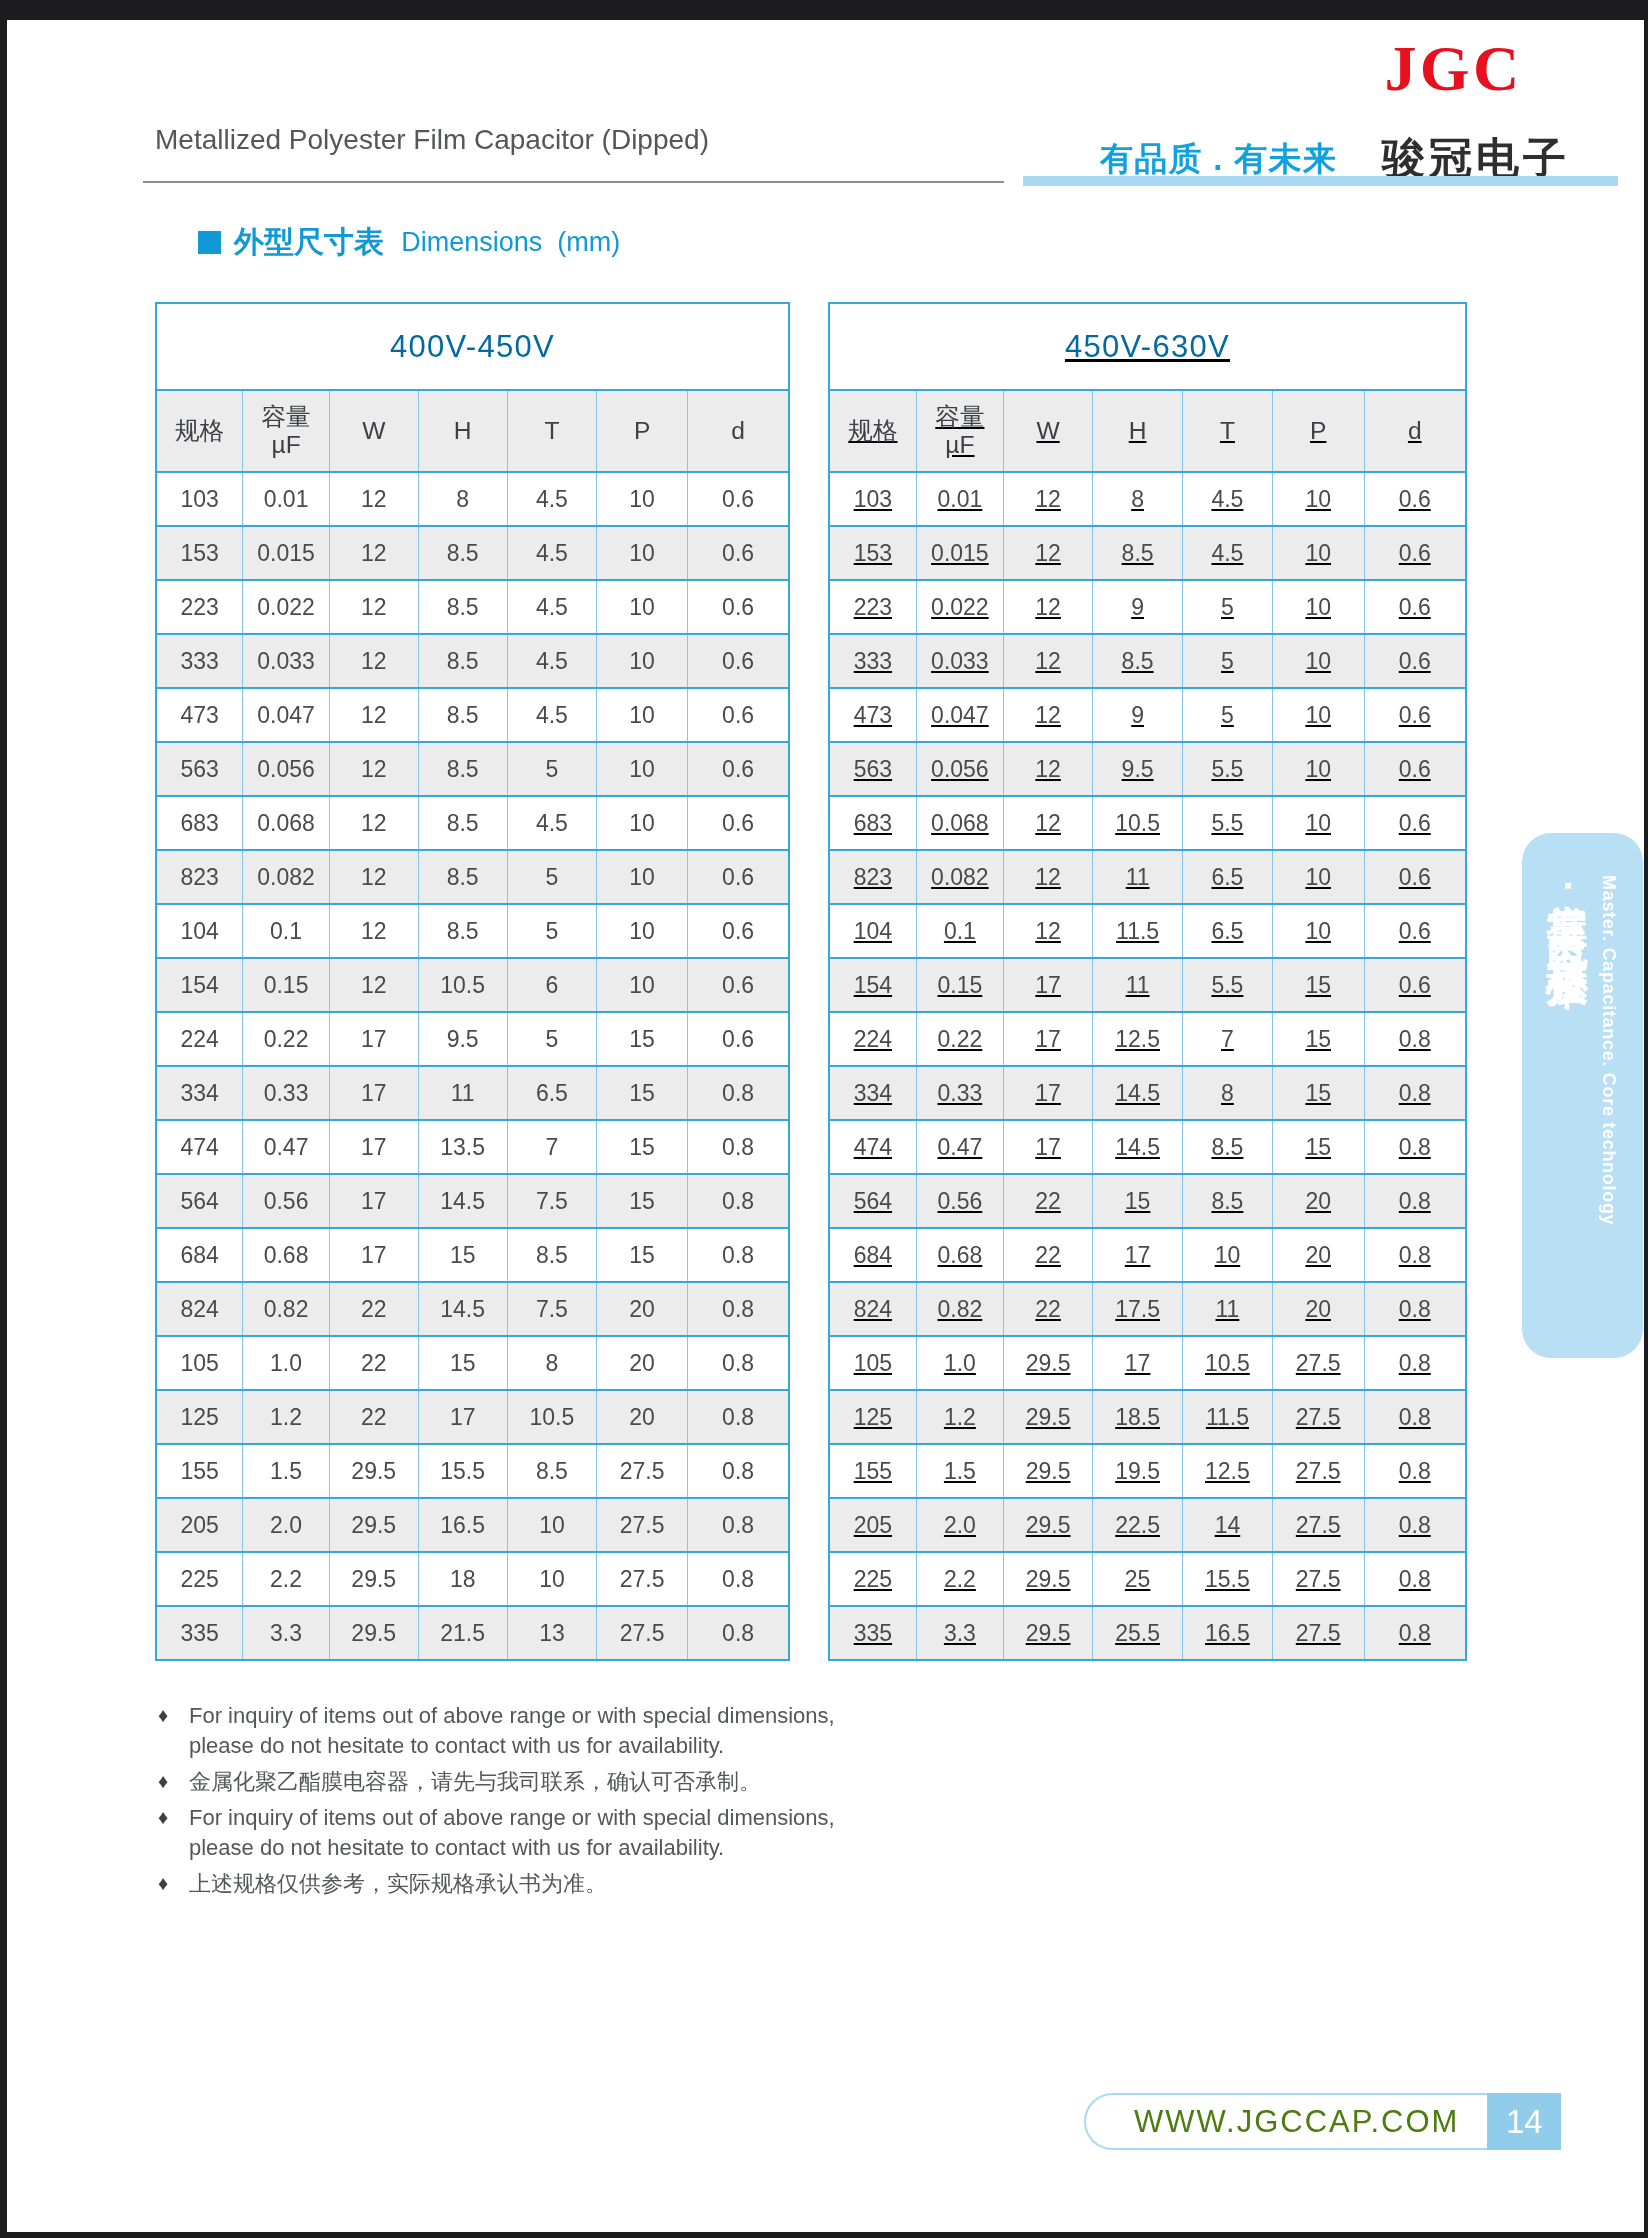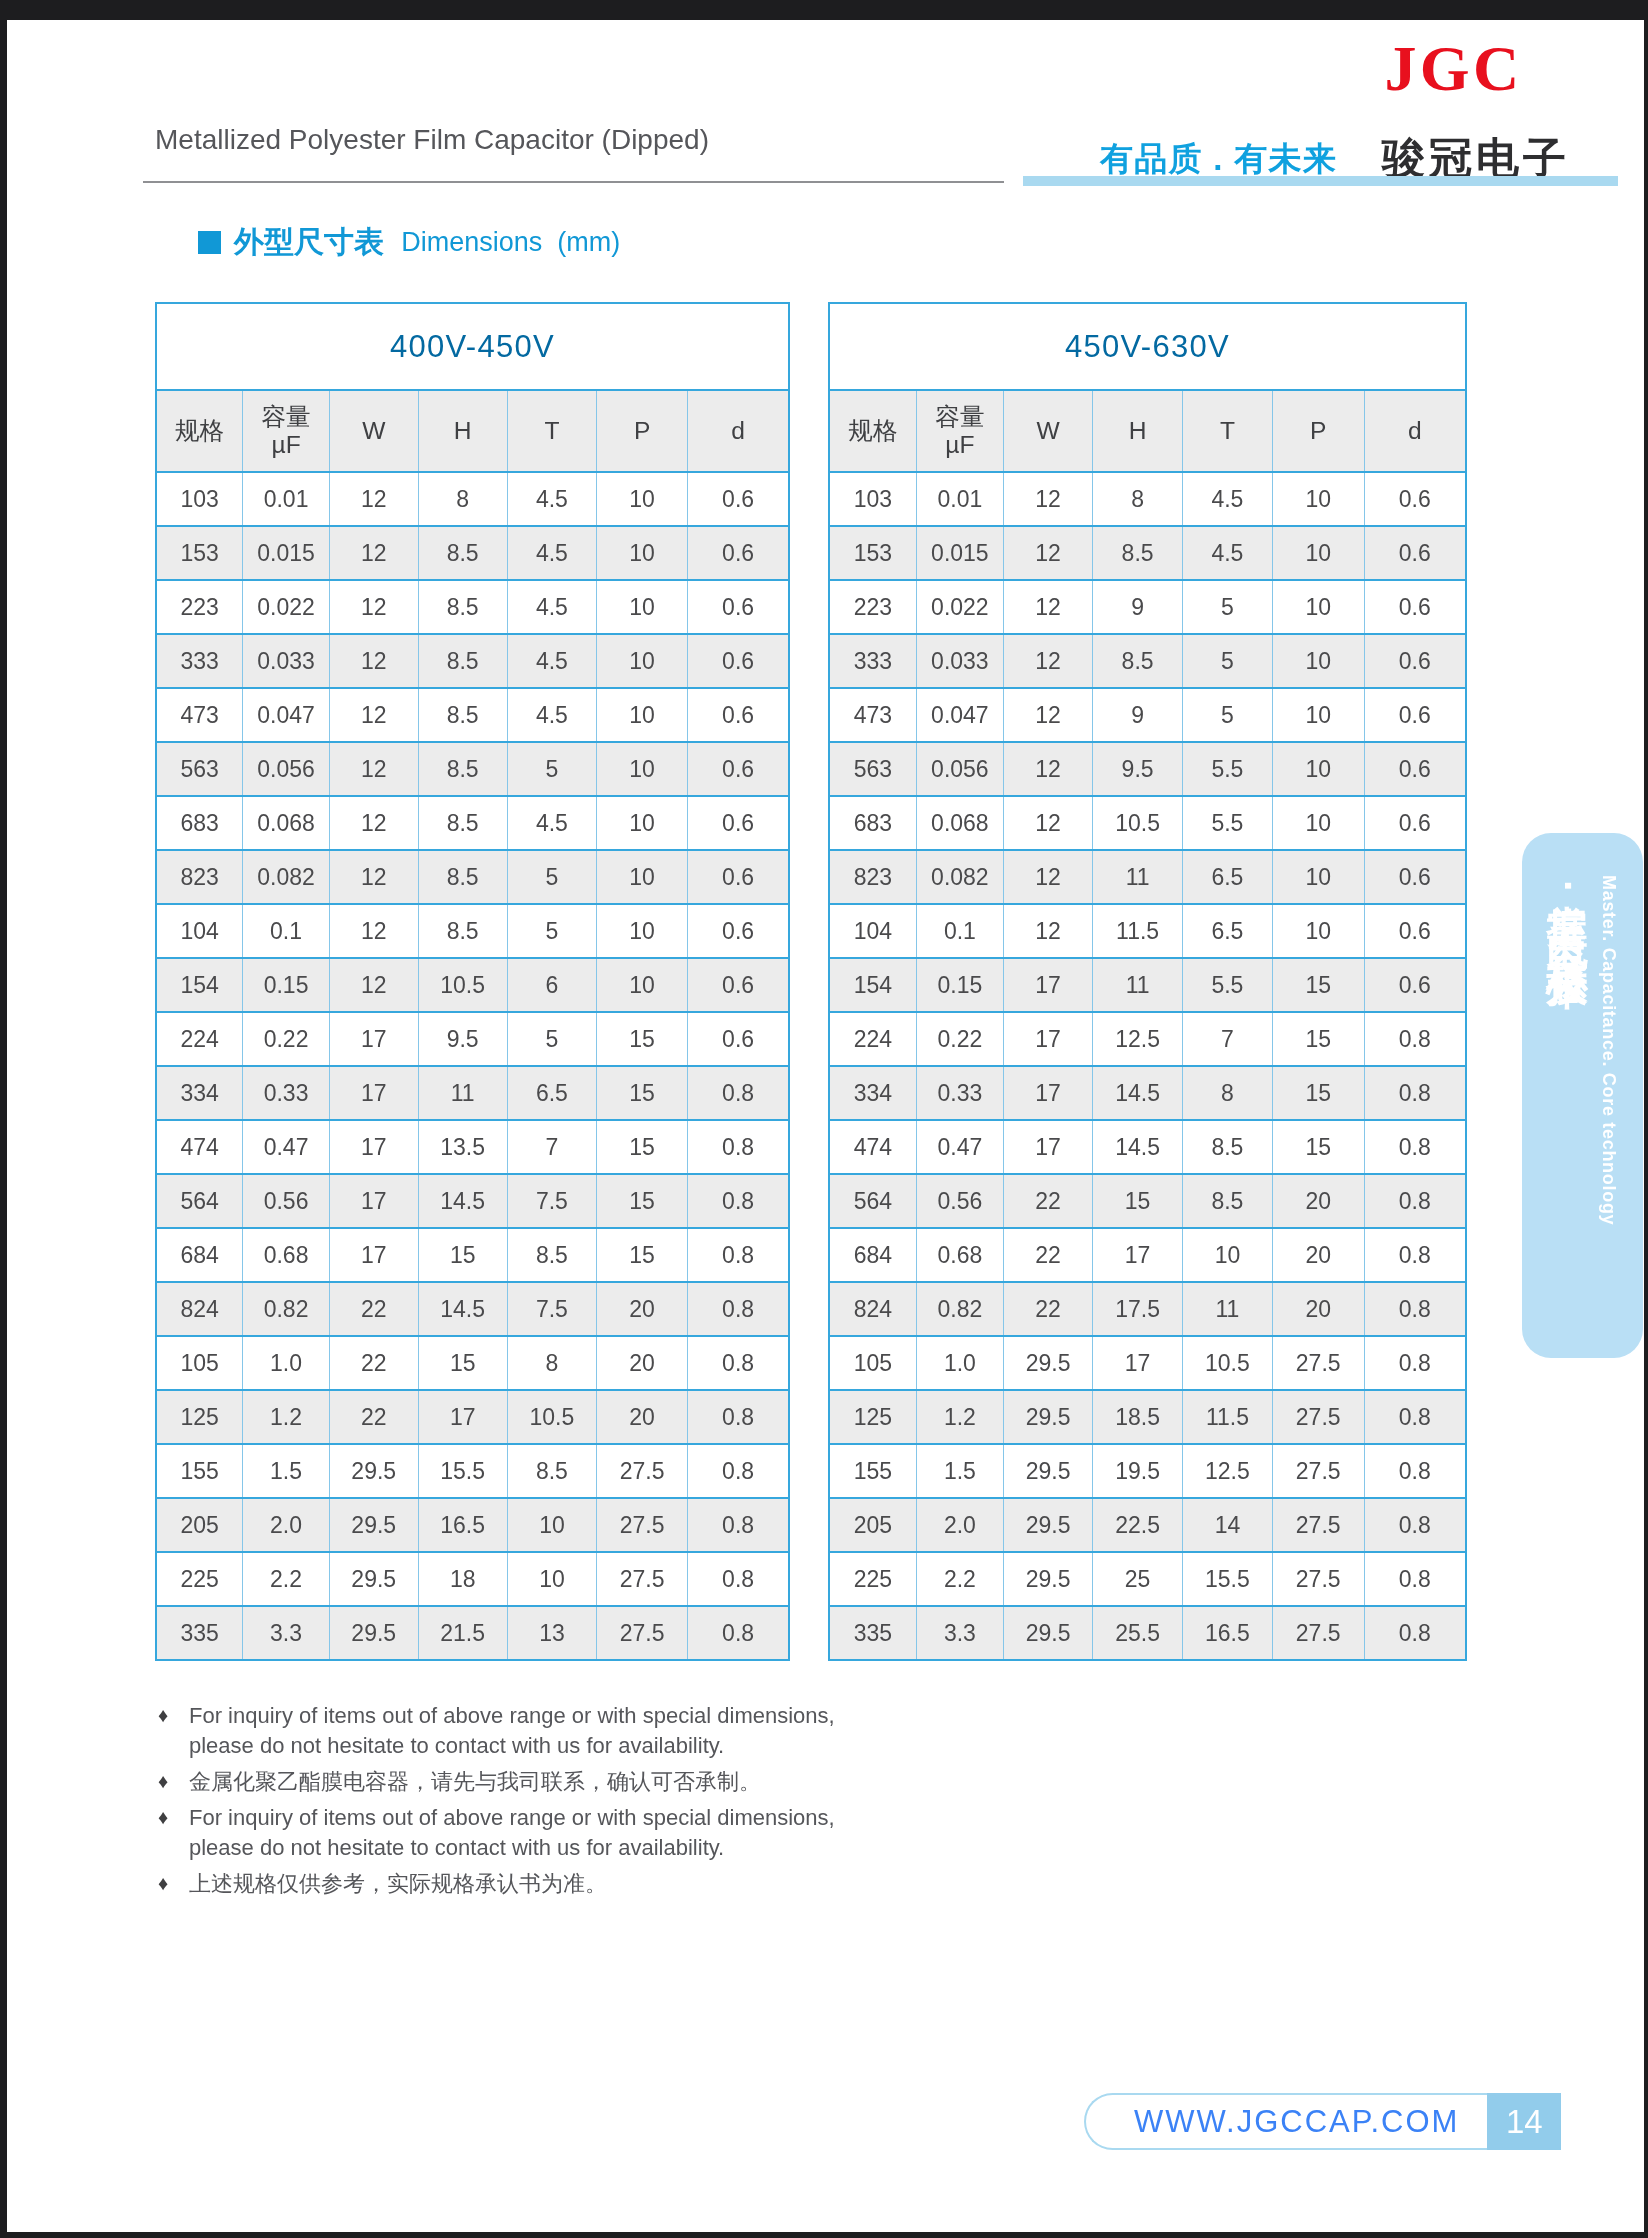--- a/index.html
+++ b/index.html
@@ -31,21 +31,21 @@
 
   
   .section{position:absolute;left:154px;top:222px;display:flex;align-items:center;padding-left:44px;}
   .sq{width:22.6px;height:22.6px;background:#1198d6;margin-right:13.3px;}
   .sec-cn{font-size:30px;font-weight:bold;color:#1198d6;margin-right:17.3px;}
   .sec-en{font-size:27px;color:#1198d6;white-space:pre;}
 
   
   .table-wrap{position:absolute;top:302px;}
   .tw-left{left:155px;width:635px;}
-  .tw-right{left:828px;width:639px;}
+  .tw-right{left:828px;width:639px;text-decoration:underline;}
   table{width:100%;border-collapse:collapse;table-layout:fixed;border:2px solid #36a7dd;}
   td,th{border-left:1.3px solid #85c6e9;border-right:1.3px solid #85c6e9;
         border-top:2px solid #36a7dd;border-bottom:2px solid #36a7dd;
         text-align:center;vertical-align:middle;padding:0;}
   .tcap{height:85px;font-size:31px;color:#0369a1;background:#ffffff;letter-spacing:1.3px;}
   th{height:80px;font-size:24.6px;font-weight:normal;color:#3f4043;background:#ececec;line-height:1.15;}
   td{height:52px;font-size:23px;color:#4a4a4c;background:#ffffff;}
   tr.even td{background:#ececec;}
 
   
@@ -57,21 +57,21 @@
   
   .sidebar{position:absolute;left:1522px;top:833px;width:121px;height:525px;background:#b9dff5;
     border-radius:29px;display:flex;flex-direction:row;justify-content:center;align-items:flex-start;
     padding-top:39px;box-sizing:border-box;gap:10.6px;}
   .sb-cn{writing-mode:vertical-rl;font-size:41px;font-weight:bold;color:#ffffff;letter-spacing:4px;line-height:1;}
   .sb-en{writing-mode:vertical-rl;font-size:18px;font-weight:bold;color:#ffffff;letter-spacing:0.7px;line-height:1.1;margin-top:2.7px;}
 
   
   .footer{position:absolute;left:1084px;top:2093px;height:57px;display:flex;align-items:stretch;}
   .site{border:2px solid #a9d9f0;border-right:none;border-radius:31px 0 0 31px;
-    padding:0 28px 0 48px;display:flex;align-items:center;font-size:31px;color:#3b82f6;letter-spacing:2px;}
+    padding:0 28px 0 48px;display:flex;align-items:center;font-size:31px;color:#4d7c0f;letter-spacing:2px;}
   .page-no{width:74px;background:#92cceb;color:#ffffff;font-size:33px;display:flex;align-items:center;justify-content:center;}
 </style>
 </head>
 <body>
 
 <div class="page">
   <div class="frame-top"></div>
   <div class="frame-left"></div>
   <div class="frame-right"></div>
   <div class="frame-bottom"></div>

